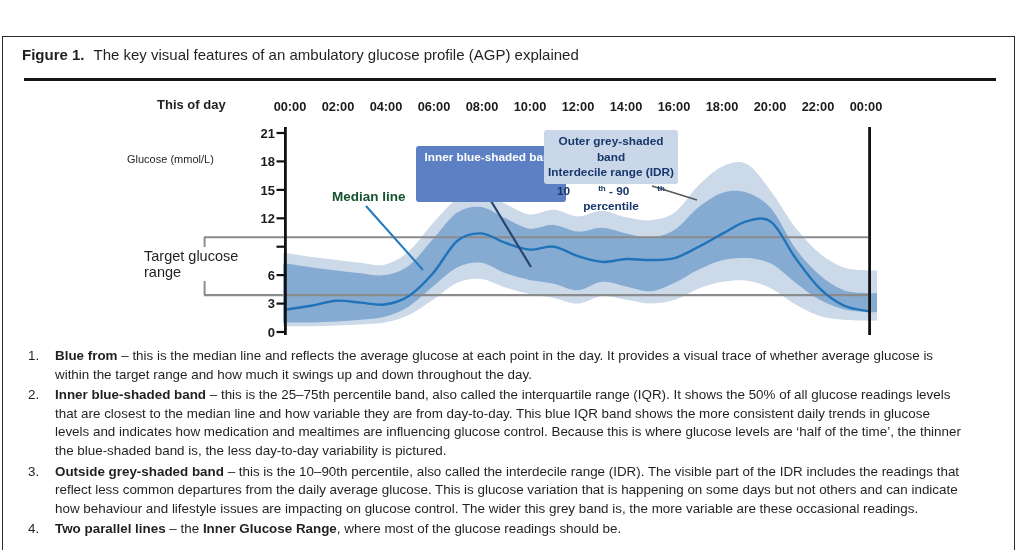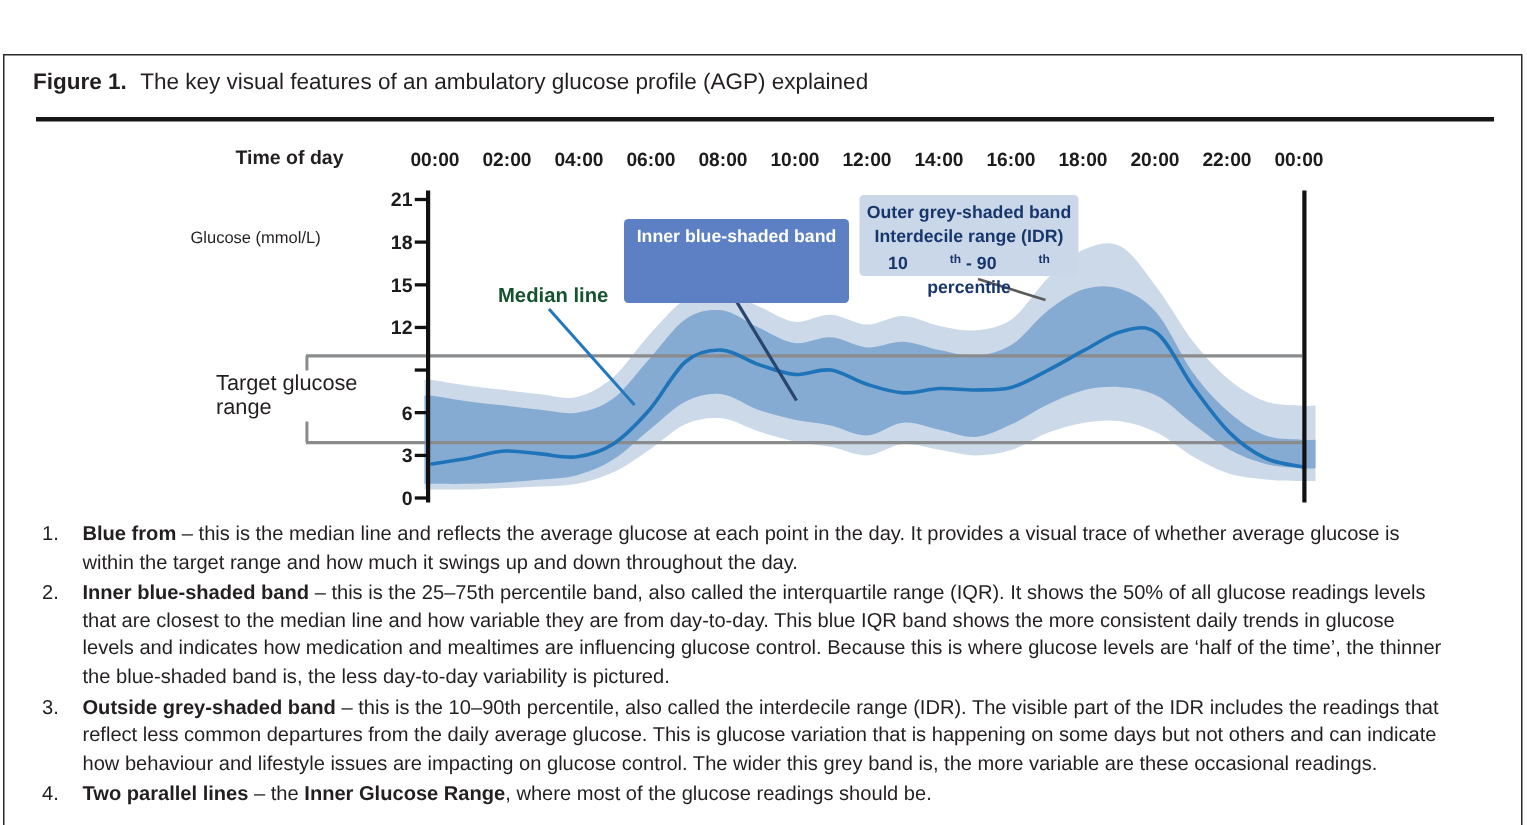--- a/index.html
+++ b/index.html
@@ -10,21 +10,21 @@
   #title-row b{margin-right:9px;}
   #title-divider{position:absolute;left:24px;right:22px;top:44px;height:2.6px;background:#161616;}
   #time-of-day{position:absolute;left:157px;top:63px;font-size:13px;font-weight:bold;}
   #glucose-label{position:absolute;left:127px;top:119px;font-size:11px;}
   #target-label{position:absolute;left:144px;top:213px;width:122px;text-align:left;
                 font-size:14.5px;line-height:16px;background:#ffffff;padding:1px 0;}
   #chart-svg{position:absolute;left:0;top:0;width:1018px;height:550px;}
   .ann-box{position:absolute;text-align:center;font-weight:bold;font-size:11.8px;line-height:15.6px;
            border-radius:3px;padding-top:4px;}
   #iqr-box{left:416px;top:112px;width:150px;height:52px;color:#ffffff;}
-  #idr-box{left:573px;top:96px;width:146px;height:50px;}
+  #idr-box{left:544px;top:96px;width:134px;height:50px;}
   #median-label{position:absolute;left:332px;top:155px;font-size:13.5px;font-weight:bold;}
   sup{font-size:8px;vertical-align:4px;padding-left:28px;}
   #notes{position:absolute;left:28px;top:313px;width:938px;font-size:13.4px;line-height:18.6px;}
   .note{display:flex;margin-bottom:2px;}
   .note-num{flex:none;width:27px;}
   .note-body{flex:1;}
 </style>
 </head>
 <body>
 
@@ -71,21 +71,21 @@
       <text x="674" y="76.5" text-anchor="middle" font-size="12.8" font-weight="600" fill="#1c1c1e">16:00</text>
       <text x="722" y="76.5" text-anchor="middle" font-size="12.8" font-weight="600" fill="#1c1c1e">18:00</text>
       <text x="770" y="76.5" text-anchor="middle" font-size="12.8" font-weight="600" fill="#1c1c1e">20:00</text>
       <text x="818" y="76.5" text-anchor="middle" font-size="12.8" font-weight="600" fill="#1c1c1e">22:00</text>
       <text x="866" y="76.5" text-anchor="middle" font-size="12.8" font-weight="600" fill="#1c1c1e">00:00</text>
       <line x1="366" y1="172" x2="423" y2="236" stroke="#2278be" stroke-width="2"></line>
       <line x1="491" y1="167" x2="531" y2="233" stroke="#27456f" stroke-width="2.2"></line>
       <line x1="652" y1="152" x2="697" y2="166" stroke="#5a5a5a" stroke-width="1.8"></line>
     </svg>
 
-  <div id="time-of-day">Time of day</div>
+  <div id="time-of-day">This of day</div>
   <div id="glucose-label">Glucose (mmol/L)</div>
 
   <div id="target-label">
     <div>Target glucose</div>
     <div>range</div>
   </div>
 
   <div id="median-label" style="color: #14532d;">Median line</div>
 
   <div id="iqr-box" class="ann-box" style="background: rgb(92, 128, 195); color: rgb(255, 255, 255);">

